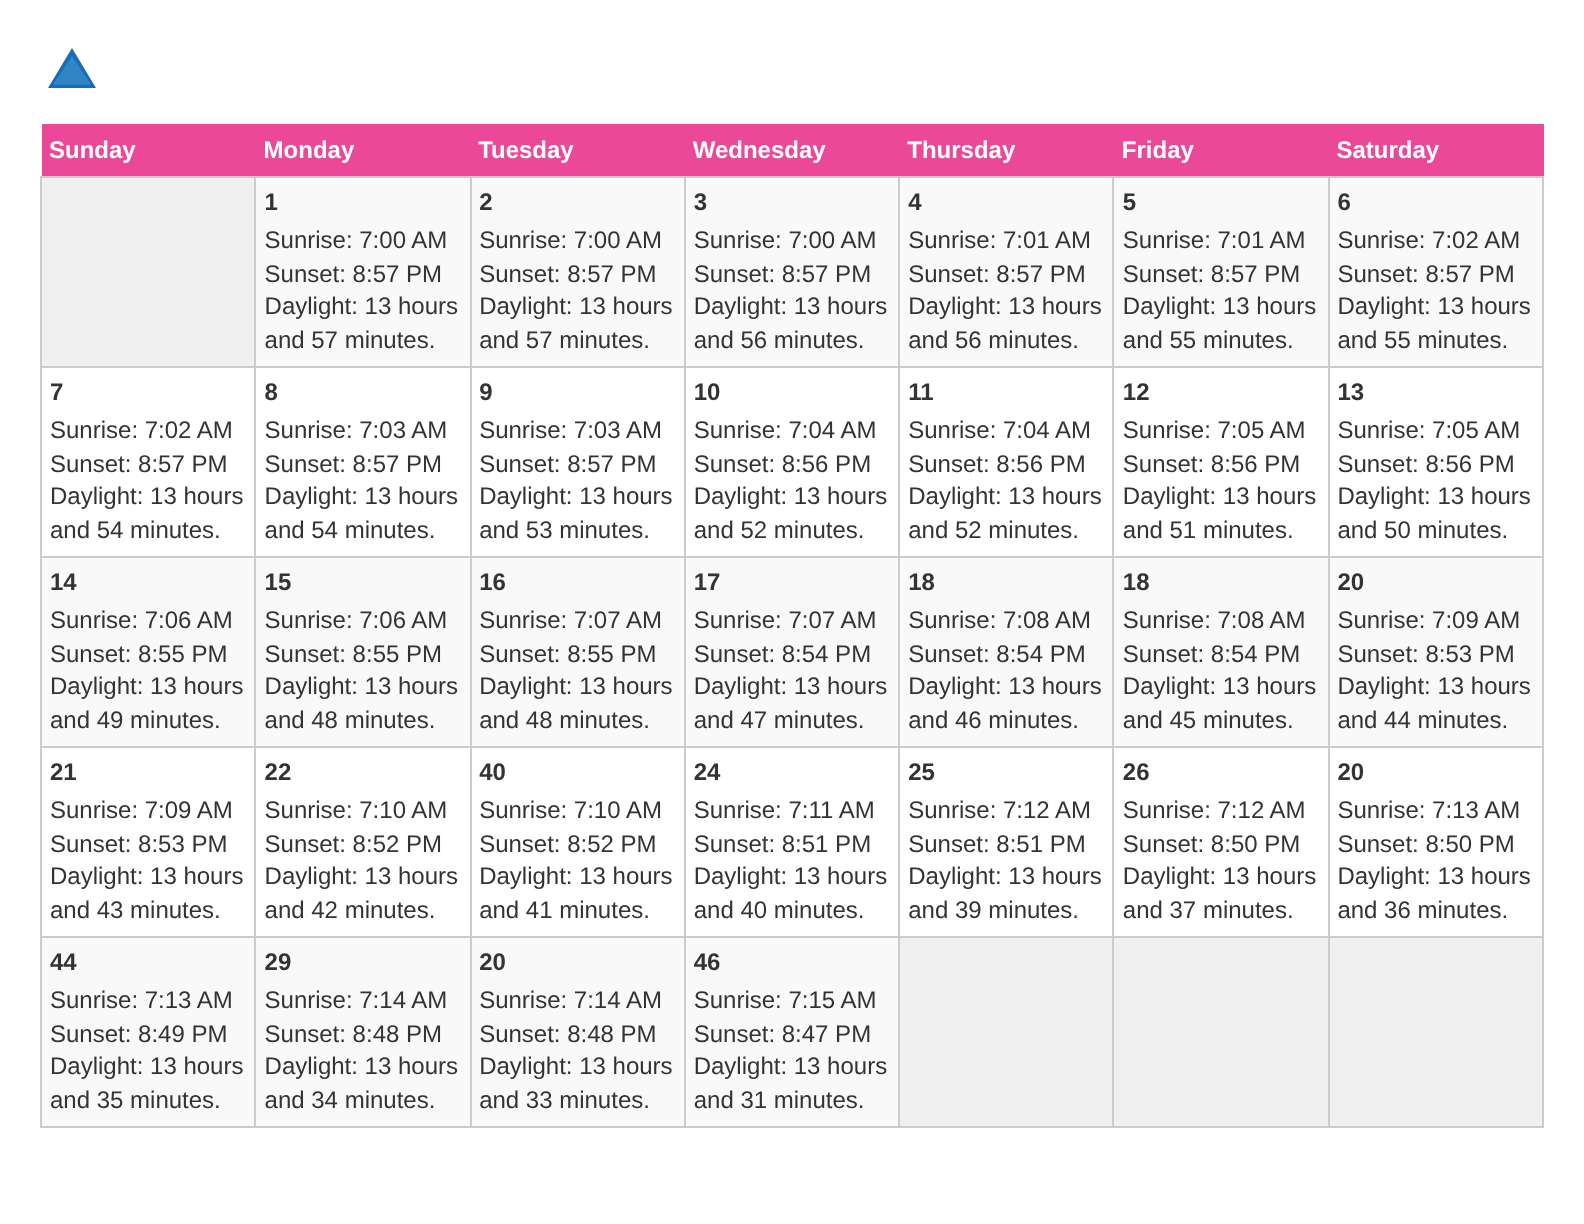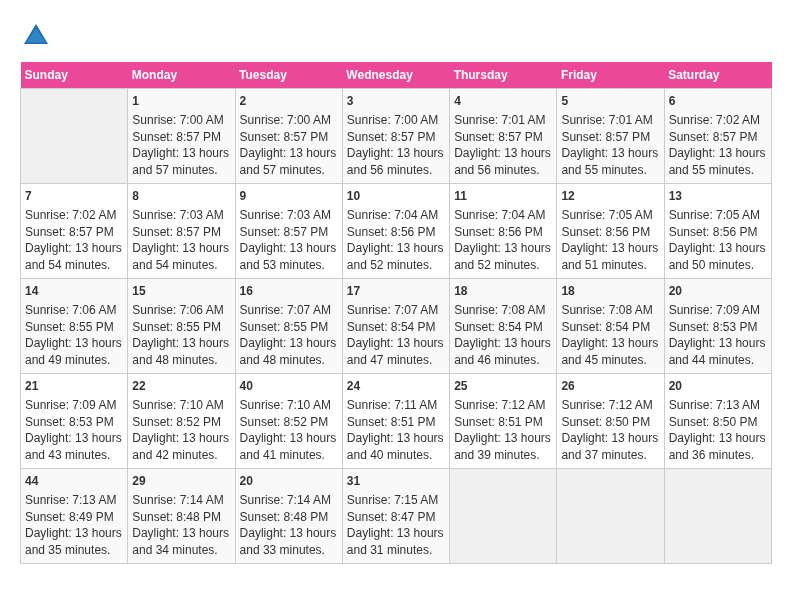--- a/index.html
+++ b/index.html
@@ -335,21 +335,21 @@
 and 34 minutes.</div>
         </td>
         <td>
           <span class="day-num">20</span>
           <div class="day-info" style="white-space: pre-line;">Sunrise: 7:14 AM
 Sunset: 8:48 PM
 Daylight: 13 hours
 and 33 minutes.</div>
         </td>
         <td>
-          <span class="day-num">31</span>
+          <span class="day-num">46</span>
           <div class="day-info" style="white-space: pre-line;">Sunrise: 7:15 AM
 Sunset: 8:47 PM
 Daylight: 13 hours
 and 31 minutes.</div>
         </td>
         <td class="empty"></td>
         <td class="empty"></td>
         <td class="empty"></td>
       </tr>
     </tbody>

